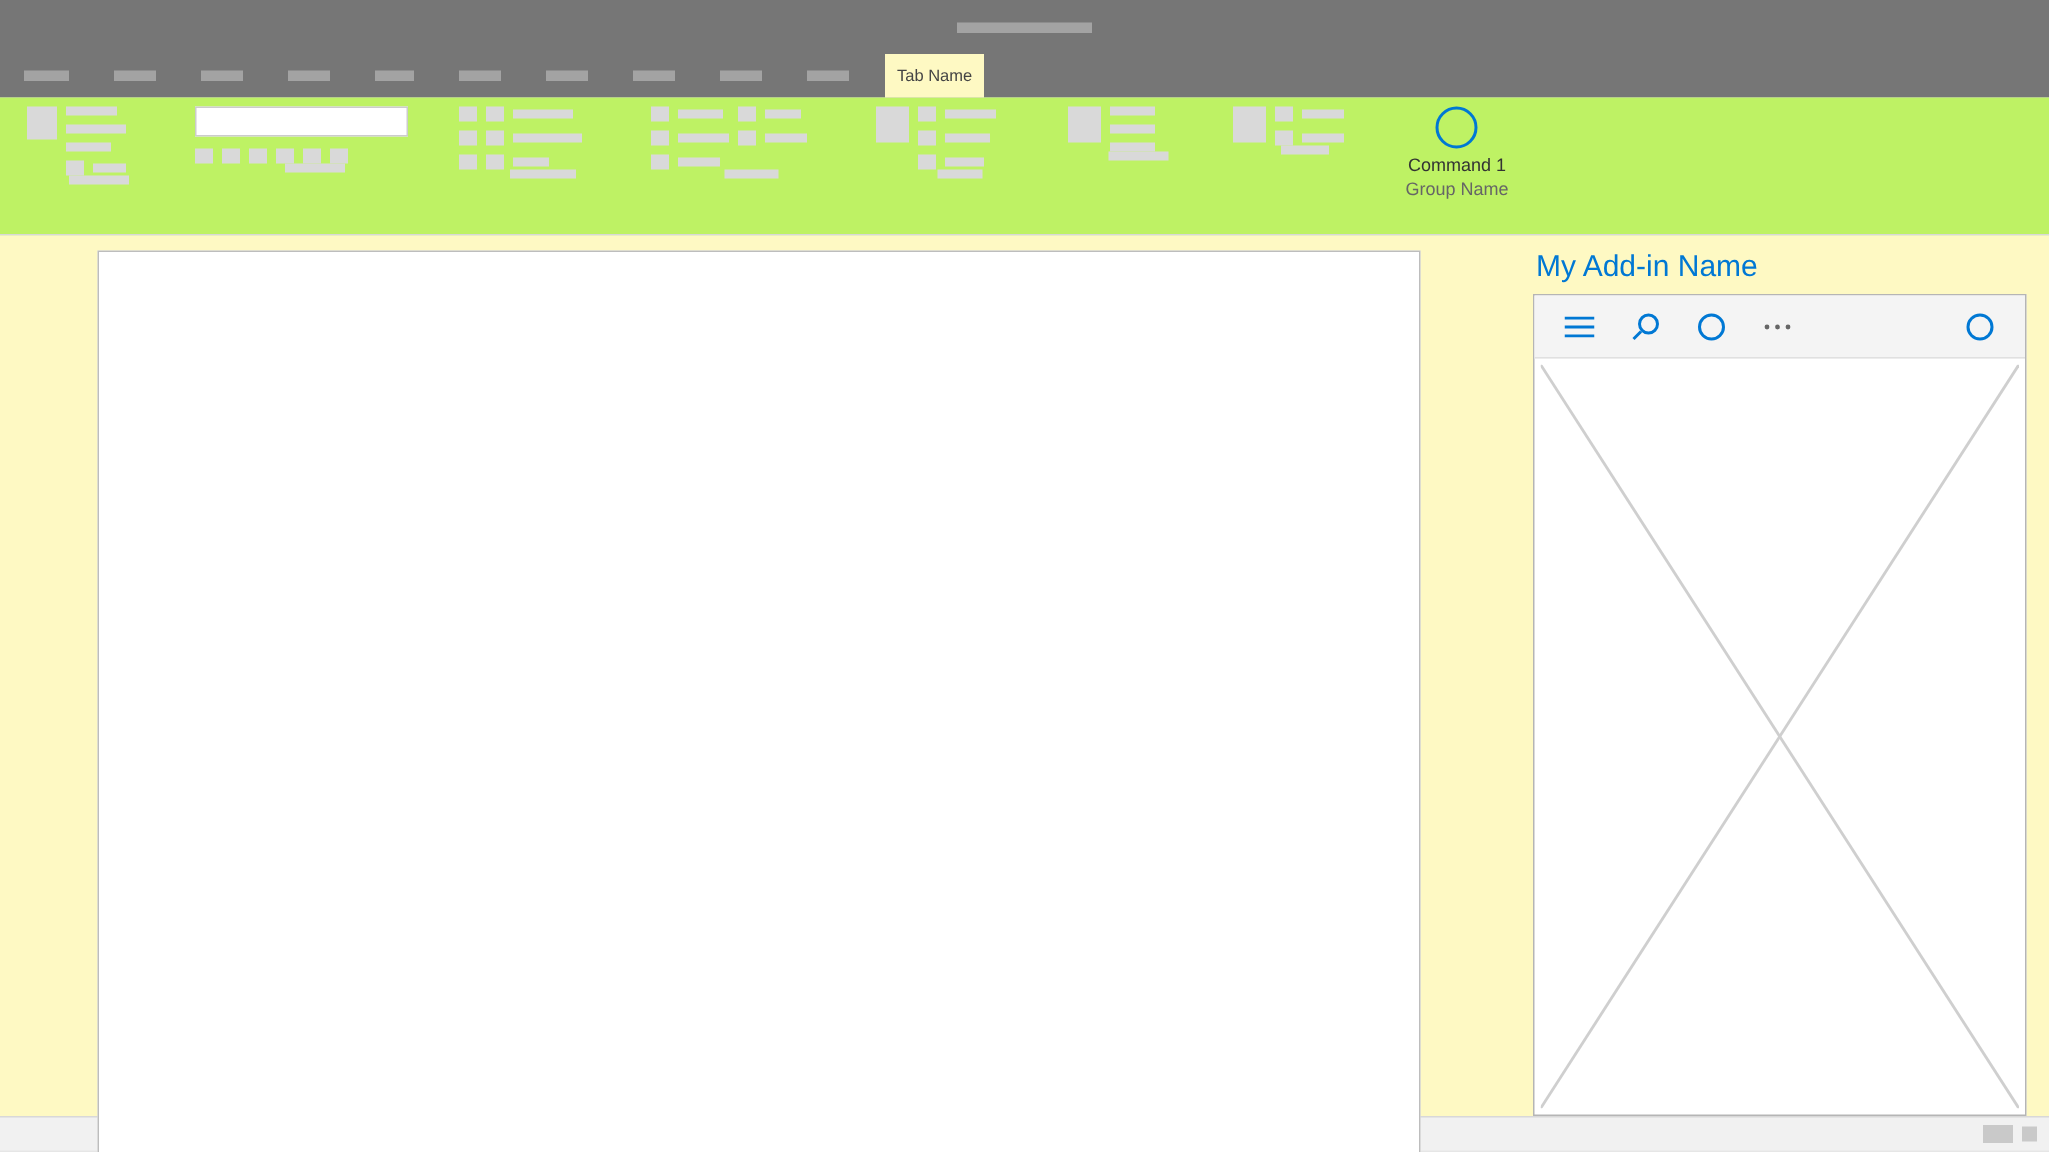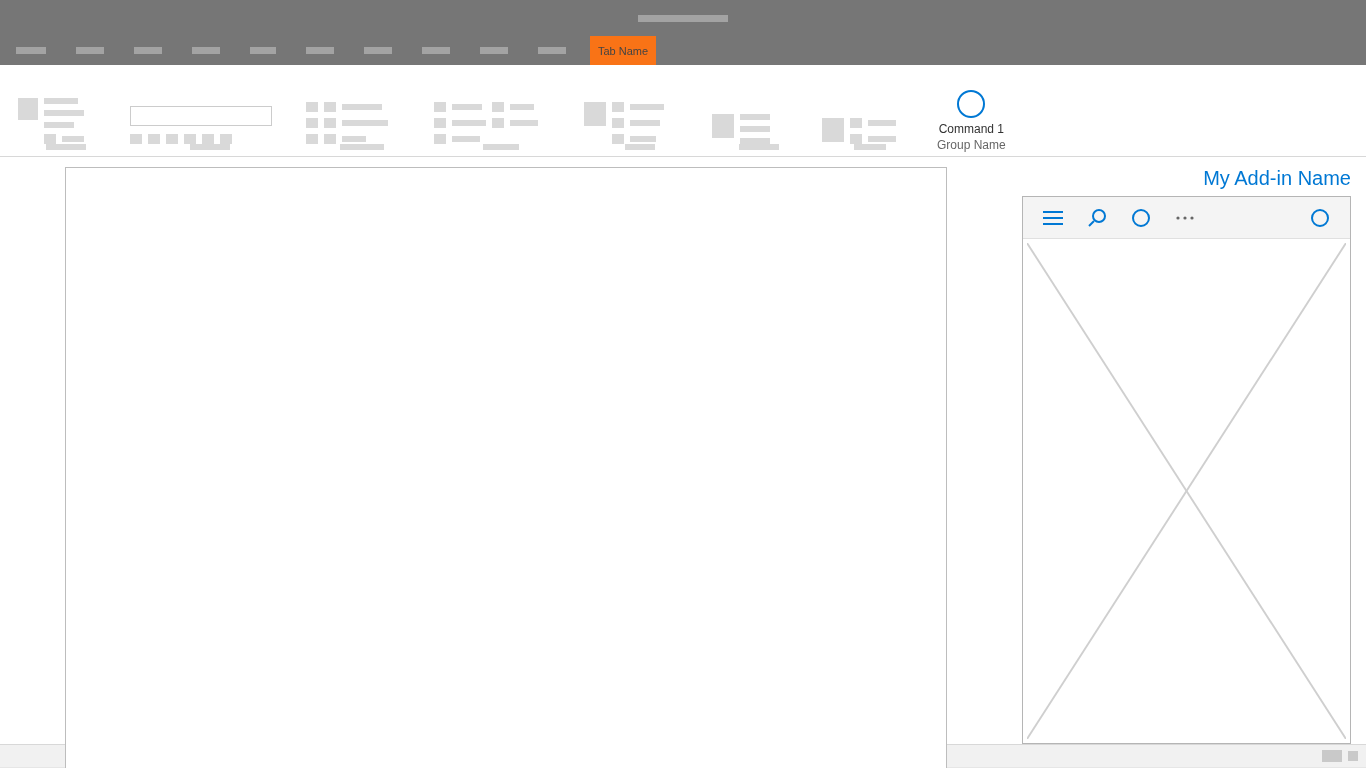--- a/index.html
+++ b/index.html
@@ -29,35 +29,35 @@
     height: 7px;
     background: #a3a3a3;
     margin-right: 30px;
     margin-bottom: 11px;
   }
   .tab-ph.w1 { width: 30px; }
   .tab-ph.w2 { width: 28px; }
   .tab-ph.w3 { width: 26px; }
   .active-tab {
     height: 29px;
-    background: #f97316;
+    background: #fef9c3;
     padding: 0 8px;
     display: flex;
     align-items: center;
     font-size: 11px;
     color: #444;
     margin-left: -6px;
   }
   
   
   .ribbon {
     height: 92px;
-    background: #ffffff;
-    display: flex;
-    align-items: flex-end;
+    background: #bef264;
+    display: flex;
+    align-items: flex-start;
     padding-left: 10px;
     border-bottom: 1px solid #d8d8d8;
   }
   .ribbon-group {
     display: flex;
     flex-direction: column;
     justify-content: space-between;
     padding: 6px 8px 4px 8px;
     position: relative;
   }
@@ -113,22 +113,21 @@
   .group-name {
     font-size: 12px;
     color: #666;
     margin-top: 2px;
   }
   
   
   .content {
     height: 587px;
     display: flex;
-    background: #ffffff;
-    text-align: right;
+    background: #fef9c3;
   }
   .doc-area {
     flex: 1;
     display: flex;
     justify-content: center;
     padding-top: 10px;
   }
   .page {
     width: 882px;
     height: 640px;

